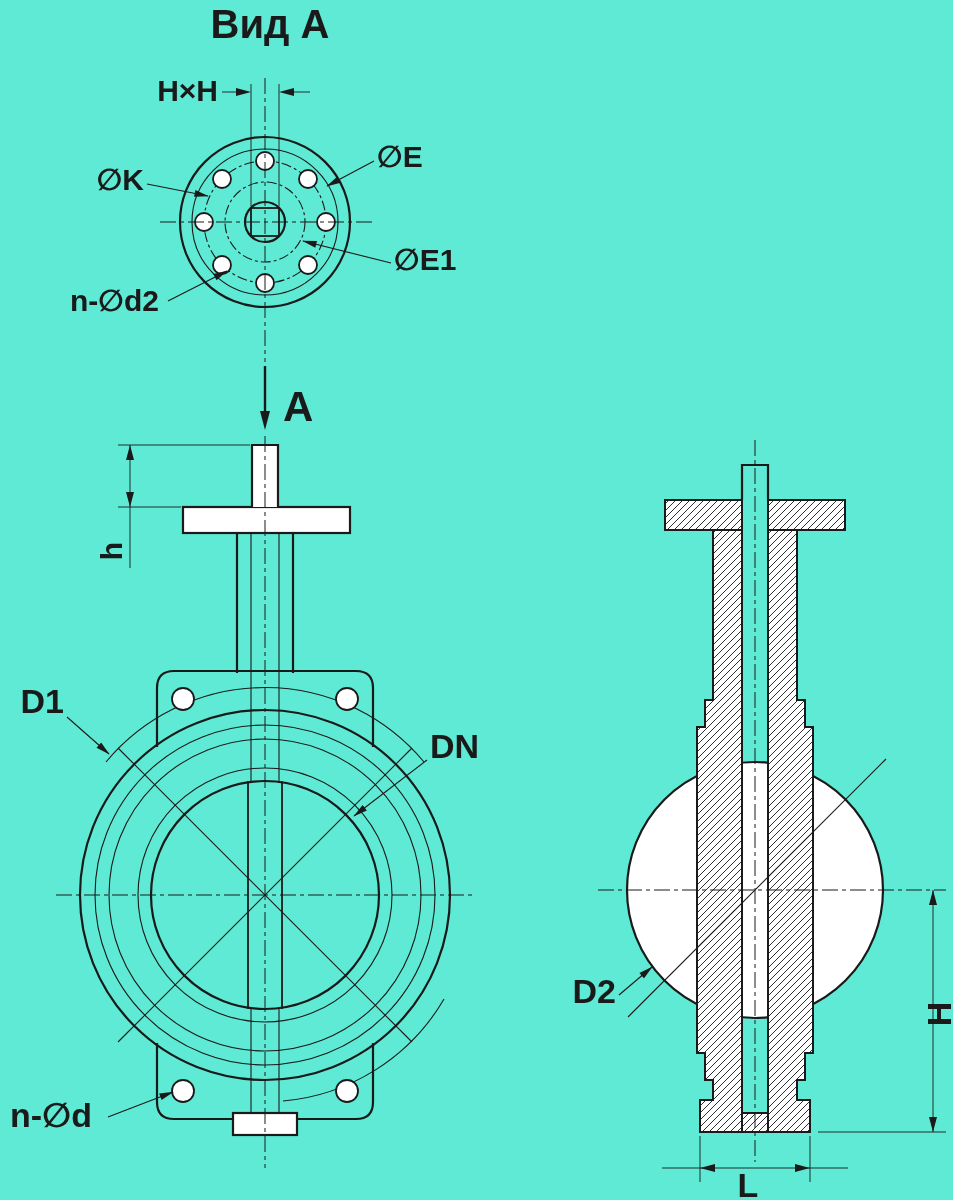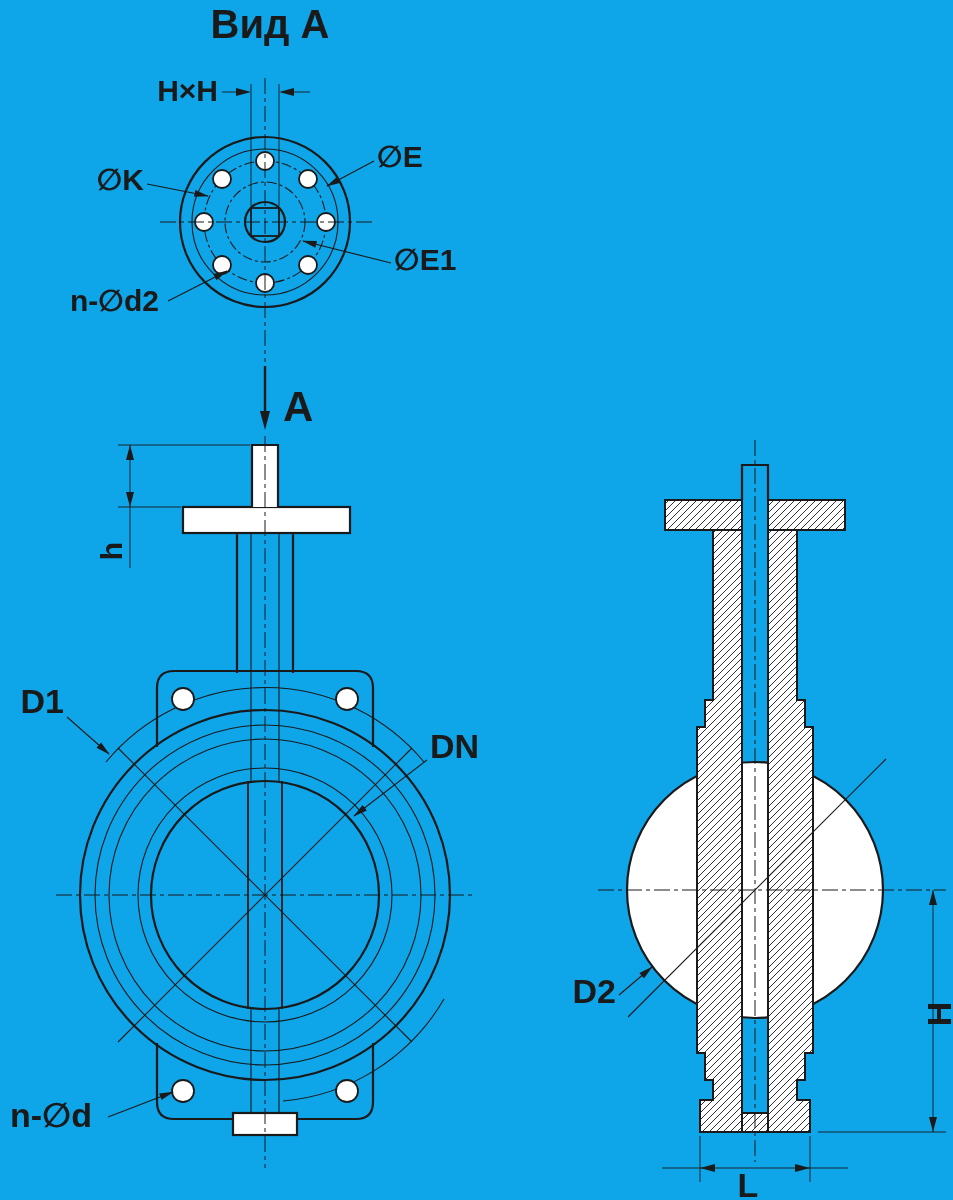--- a/index.html
+++ b/index.html
@@ -1,16 +1,16 @@
 <!DOCTYPE html>
 <html><head>
 <meta charset="utf-8">
 <style>
   html,body{margin:0;padding:0;background:#ffffff;}
-  .stage{width:953px;height:1200px;position:relative;background:#0ea5e9;}
+  .stage{width:953px;height:1200px;position:relative;background:#5eead4;}
   svg{display:block;}
   text{font-family:"Liberation Sans","DejaVu Sans",sans-serif;fill:#1a1a1a;}
   .title{font-size:40px;font-weight:700;}
   .big{font-size:42px;font-weight:700;}
   .t30{font-size:30px;font-weight:600;}
   .t34{font-size:34px;font-weight:600;}
   .s2{stroke:#1a1a1a;stroke-width:2.2;fill:none;}
   .s2f{stroke:#1a1a1a;stroke-width:2.2;fill:#ffffff;}
   .s18f{stroke:#1a1a1a;stroke-width:1.8;fill:#ffffff;}
   .s18{stroke:#1a1a1a;stroke-width:1.8;fill:none;}

